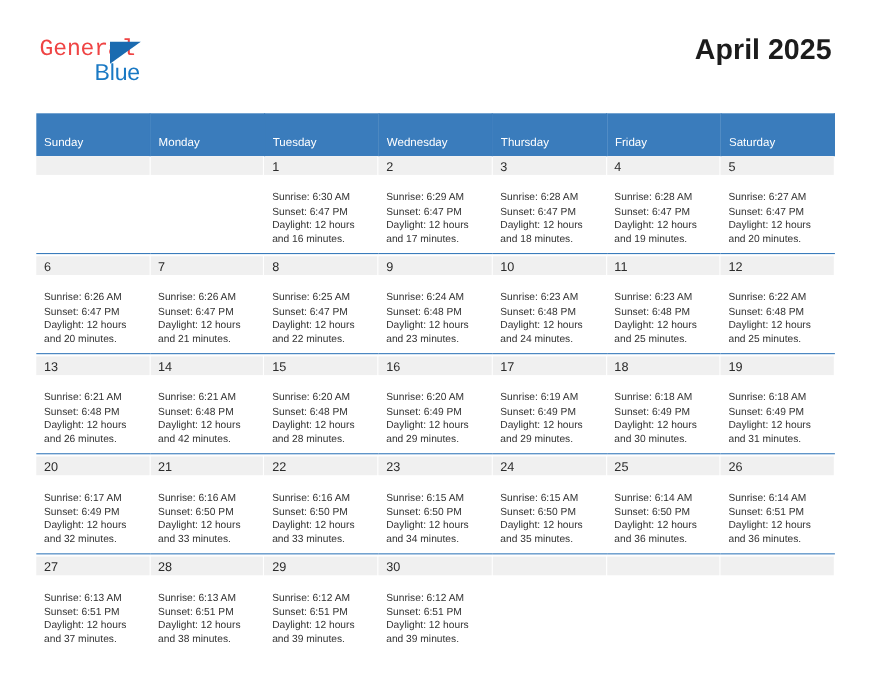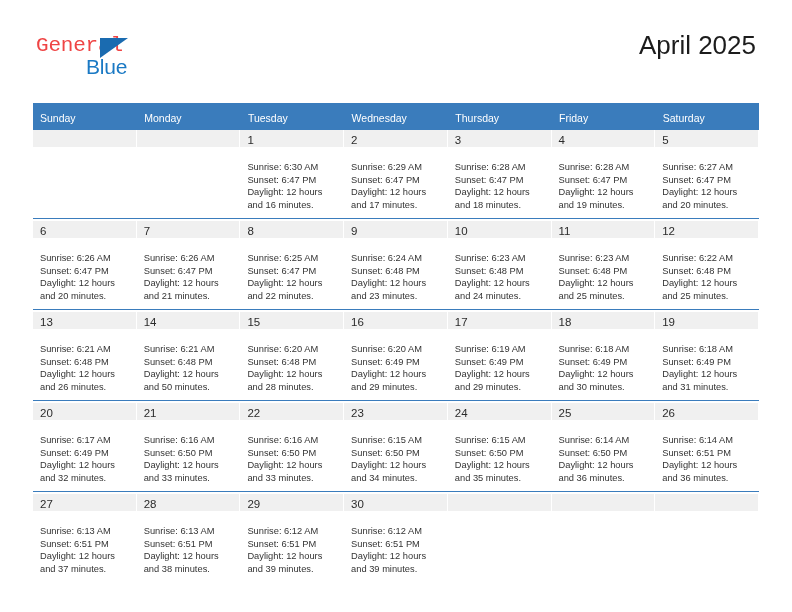--- a/index.html
+++ b/index.html
@@ -67,21 +67,21 @@
   .title-block {
     position: absolute;
     right: 36px;
     top: 30px;
     text-align: right;
   }
   .cal-title {
     font-size: 26px;
     color: #1c1c1c;
     line-height: 30px;
-    font-weight: normal;
+    font-weight: bold;
     white-space: nowrap;
     text-align: right;
   }
   .cal-subtitle {
     font-size: 13px;
     color: #2b2b2b;
     line-height: 18px;
     margin-top: 8px;
     white-space: nowrap;
   }
@@ -102,21 +102,21 @@
     margin: 0;
     vertical-align: top;
   }
   .dow-row th {
     background: #3a7cbc;
     height: 23px;
     text-align: left;
     font-weight: normal;
     font-size: 10.5px;
     color: #ffffff;
-    padding: 4px 0 0 7px;
+    padding: 16px 0 0 7px;
     box-sizing: border-box;
     line-height: 23px;
     border-right: 1px solid #3a7cbc;
   }
   .week-sep td {
     height: 2px;
     padding: 0;
     background: #ffffff;
     border-top: 1.5px solid #3a7cbc;
   }
@@ -356,21 +356,21 @@
               </div>
             </div>
           </td>
           <td>
             <div class="cell-inner filled">
               <div class="daynum-band"><span class="daynum">14</span></div>
               <div class="cell-lines">
                 <div>Sunrise: 6:21 AM</div>
                 <div>Sunset: 6:48 PM</div>
                 <div>Daylight: 12 hours</div>
-                <div>and 50 minutes.</div>
+                <div>and 42 minutes.</div>
               </div>
             </div>
           </td>
           <td>
             <div class="cell-inner filled">
               <div class="daynum-band"><span class="daynum">15</span></div>
               <div class="cell-lines">
                 <div>Sunrise: 6:20 AM</div>
                 <div>Sunset: 6:48 PM</div>
                 <div>Daylight: 12 hours</div>

